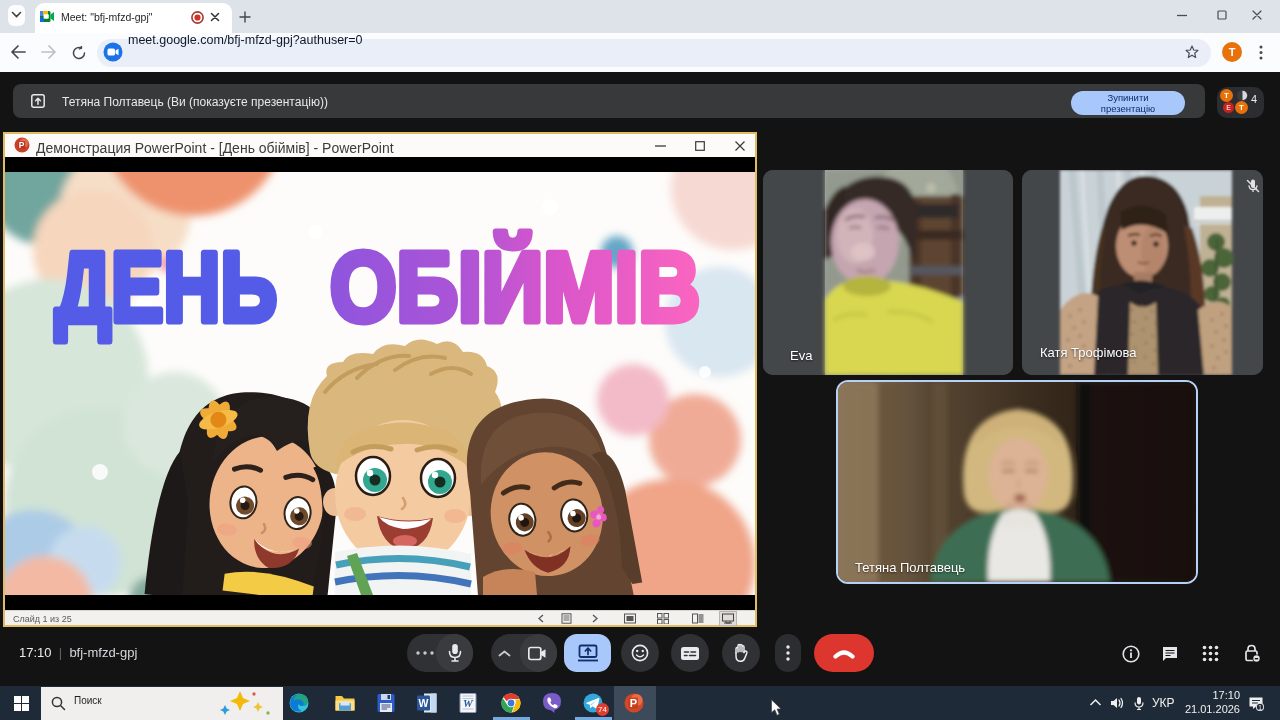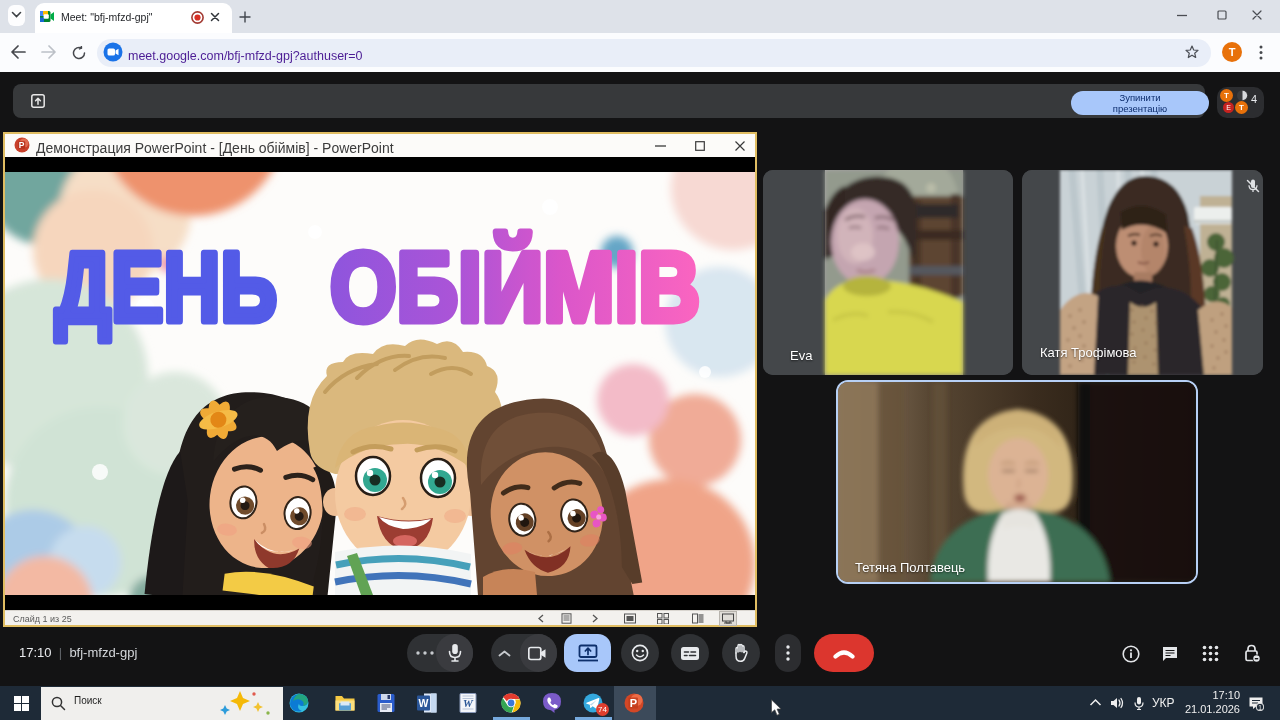--- a/index.html
+++ b/index.html
@@ -7,26 +7,26 @@
 body{font-family:"Liberation Sans",sans-serif;}
 #screen{position:relative;width:1280px;height:720px;overflow:hidden;background:#131314;}
 .abs{position:absolute;}
 
 #tabstrip{position:absolute;left:0;top:0;width:1280px;height:33px;background:#dee2e9;}
 #tabsearch{position:absolute;left:8px;top:5px;width:17px;height:21px;background:#fdfdfe;border-radius:6px;}
 #activetab{position:absolute;left:35px;top:3px;width:197px;height:30px;background:#ffffff;border-radius:9px 9px 0 0;}
 #tabtitle{position:absolute;left:61px;top:11px;font-size:10.5px;color:#1f2125;letter-spacing:0px;}
 #toolbar{position:absolute;left:0;top:33px;width:1280px;height:39px;background:#fbfcfe;}
 #omnibox{position:absolute;left:97px;top:6px;width:1114px;height:28px;border-radius:14px;background:#e9eef8;}
-#urltext{position:absolute;left:128px;top:16px;font-size:12.5px;color:#4c1d95;}
+#urltext{position:absolute;left:128px;top:0;font-size:12.5px;color:#0f172a;}
 
 #meet{position:absolute;left:0;top:72px;width:1280px;height:614px;background:#131314;}
 #banner{position:absolute;left:13px;top:12px;width:1192px;height:34px;background:#37393b;border-radius:8px;}
 #bannertext{position:absolute;left:62px;top:23px;font-size:12px;color:#e8e8e8;font-weight:400;}
-#stopbtn{position:absolute;left:1071px;top:19px;width:138px;height:24px;border-radius:12px;background:#a8c7fa;color:#0e2e6e;font-size:9.5px;font-weight:500;text-align:center;line-height:11px;padding-top:1px;}
+#stopbtn{position:absolute;left:1071px;top:19px;width:114px;height:24px;border-radius:12px;background:#a8c7fa;color:#0e2e6e;font-size:9.5px;font-weight:500;text-align:center;line-height:11px;padding-top:1px;}
 #peoplepill{position:absolute;left:1217px;top:15px;width:47px;height:31px;border-radius:10px;background:#2c2d30;}
 
 #pptwin{position:absolute;left:3px;top:60px;width:754px;height:495px;background:#000;border:2px solid #e0bd62;}
 #ppttitle{position:absolute;left:0;top:0;width:750px;height:23px;background:#fcfbf9;}
 #ppttitletext{position:absolute;left:31px;top:6px;font-size:14px;color:#3c3c3c;}
 #pptstatus{position:absolute;left:0;top:476px;width:750px;height:15px;background:#f3f1ee;border-top:1px solid #d9d5cf;}
 #slide{position:absolute;left:0px;top:38px;width:750px;height:423px;background:#fff;}
 
 .ctl{position:absolute;top:562px;height:38px;background:#2f3134;border-radius:19px;}
 #leftinfo{position:absolute;left:19px;top:573px;font-size:13px;color:#e8eaed;}
@@ -115,20 +115,21 @@
         <circle cx="2" cy="13" r="1.5" fill="#46484d"></circle>
       </svg>
 </div>
 
 <div id="meet">
   <div id="banner"></div>
   <svg class="abs" style="left:31px;top:22px" width="14" height="14" viewBox="0 0 14 14">
         <rect x="0.8" y="0.8" width="12.4" height="12.4" rx="2" fill="none" stroke="#e8e8e8" stroke-width="1.5"></rect>
         <path d="M7 10.2 L7 4.6 M4.6 6.8 L7 4.4 L9.4 6.8" stroke="#e8e8e8" stroke-width="1.5" fill="none" stroke-linecap="round" stroke-linejoin="round"></path>
       </svg>
+  <div id="bannertext">Тетяна Полтавець (Ви (показуєте презентацію))</div>
   <div id="stopbtn">Зупинити<br>презентацію</div>
   <div id="peoplepill"></div>
   <div class="abs" style="left:1220px;top:17px;width:13px;height:13px;border-radius:50%;background:#e8710a;color:#fff;font-size:8px;font-weight:700;text-align:center;line-height:13px;">Т</div>
   <svg class="abs" style="left:1237px;top:18px" width="11" height="11" viewBox="0 0 13 13">
         <circle cx="6.5" cy="6.5" r="6.5" fill="#3a3b3e"></circle>
         <path d="M6.5 1 A5.5 5.5 0 0 1 6.5 12 Z" fill="#d8dadd"></path>
       </svg>
   <div class="abs" style="left:1223px;top:30px;width:11px;height:11px;border-radius:50%;background:#c5221f;color:#fff;font-size:7px;text-align:center;line-height:11px;">Е</div>
   <div class="abs" style="left:1235px;top:29px;width:13px;height:13px;border-radius:50%;background:#e8710a;color:#fff;font-size:8px;font-weight:700;text-align:center;line-height:13px;">Т</div>
   <div class="abs" style="left:1251px;top:21px;color:#e8eaed;font-size:11px;">4</div>

